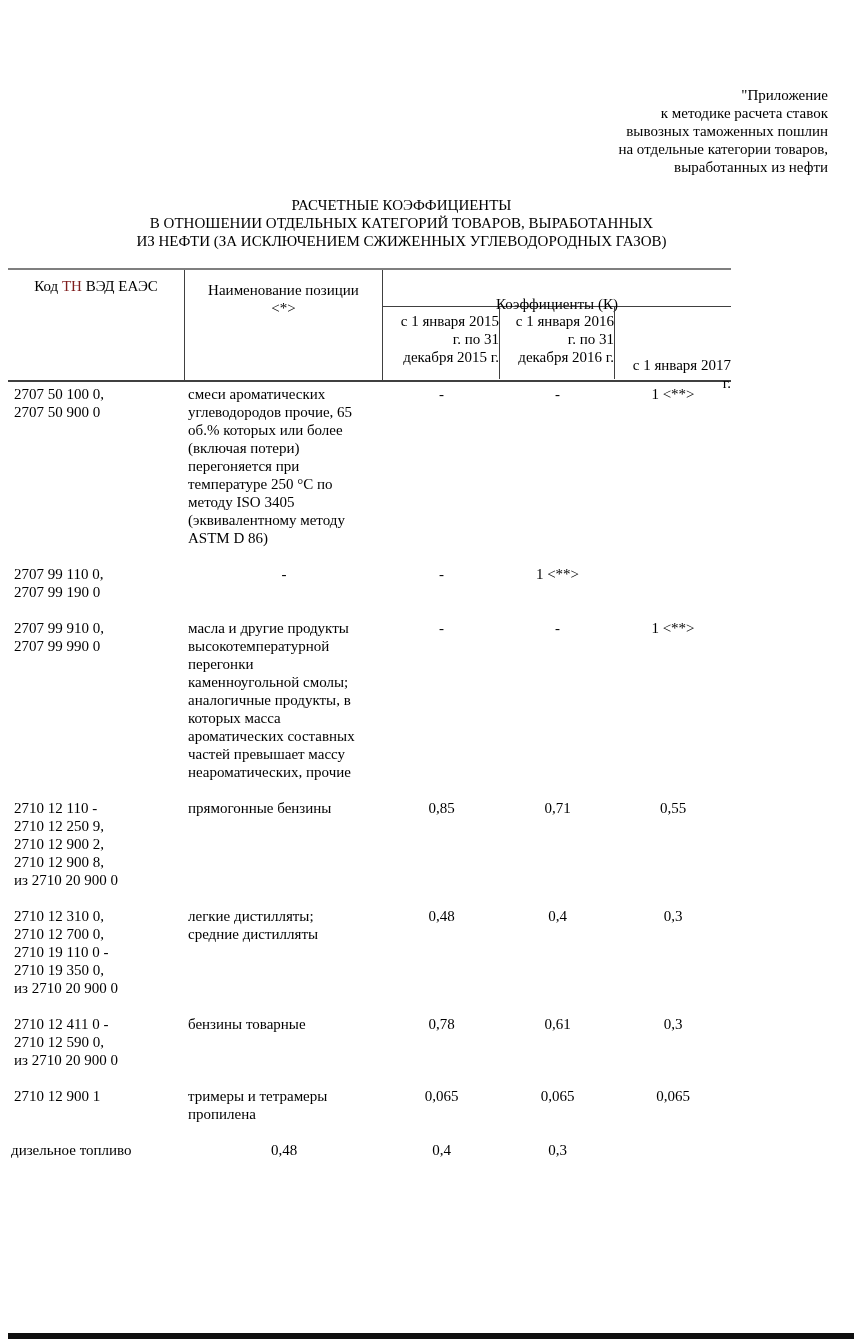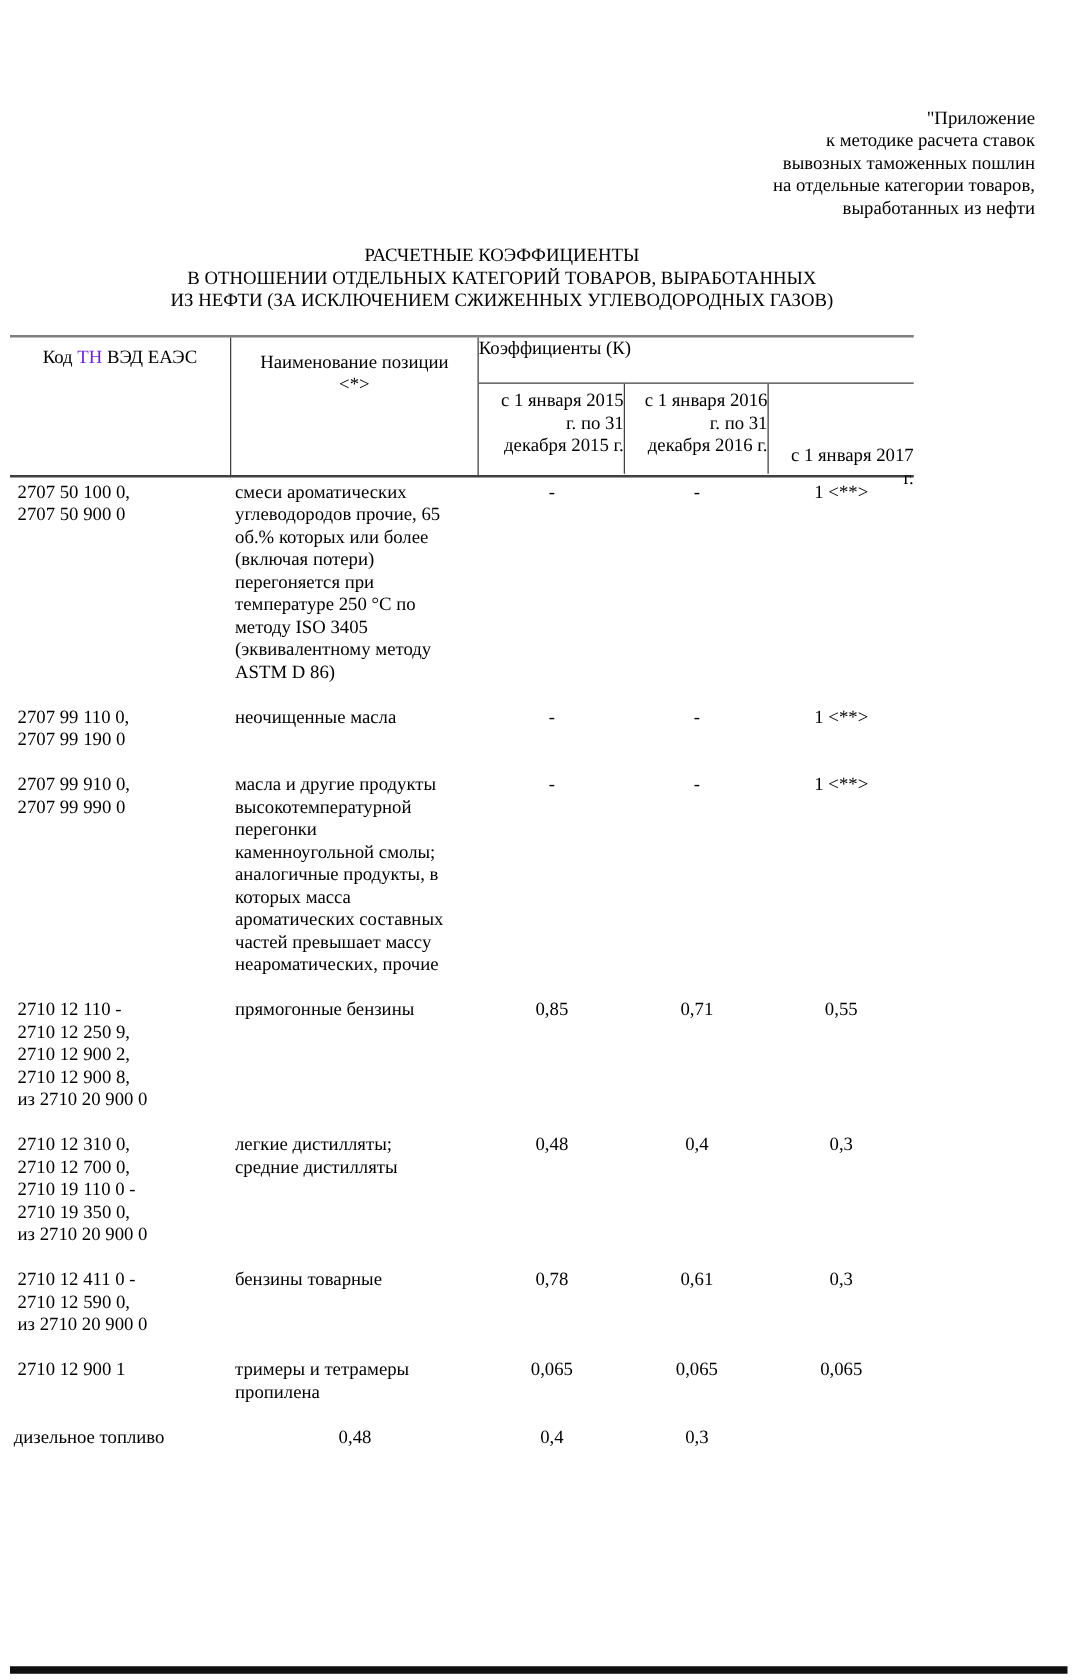--- a/index.html
+++ b/index.html
@@ -60,32 +60,33 @@
     border-right: 1px solid #404040;
     box-sizing: border-box;
     text-align: center;
     padding-top: 11px;
   }
   .th-group { width: 348px; }
   .th-group-title {
     height: 37px;
     border-bottom: 1px solid #404040;
     box-sizing: border-box;
-    padding-top: 0;
+    text-align: center;
+    padding-top: 25px;
   }
   .th-periods { display: flex; height: 72px; }
   .th-period {
     box-sizing: border-box;
     text-align: right;
     padding-top: 5px;
   }
   .th-period.p1 { width: 117px; border-right: 1px solid #404040; }
   .th-period.p2 { width: 115px; border-right: 1px solid #404040; }
   .th-period.p3 { width: 116px; margin-top: 44px; }
-  .tn-link { color: #6d28d9; text-align: right; }
+  .tn-link { color: #7f1d1d; text-align: right; }
 
   
   .tbody {
     position: absolute;
     top: 385px;
     left: 8px;
     width: 723px;
   }
   .trow {
     display: grid;
@@ -157,21 +158,20 @@
 (эквивалентному методу
 ASTM D 86)</div>
       <div class="td-k">-</div>
       <div class="td-k">-</div>
       <div class="td-k">1 &lt;**&gt;</div>
     </div>
 
     <div class="trow">
       <div class="td-codes preline">2707 99 110 0,
 2707 99 190 0</div>
-      <div class="td-name preline">неочищенные масла</div>
       <div class="td-k">-</div>
       <div class="td-k">-</div>
       <div class="td-k">1 &lt;**&gt;</div>
     </div>
 
     <div class="trow">
       <div class="td-codes preline">2707 99 910 0,
 2707 99 990 0</div>
       <div class="td-name preline">масла и другие продукты
 высокотемпературной

